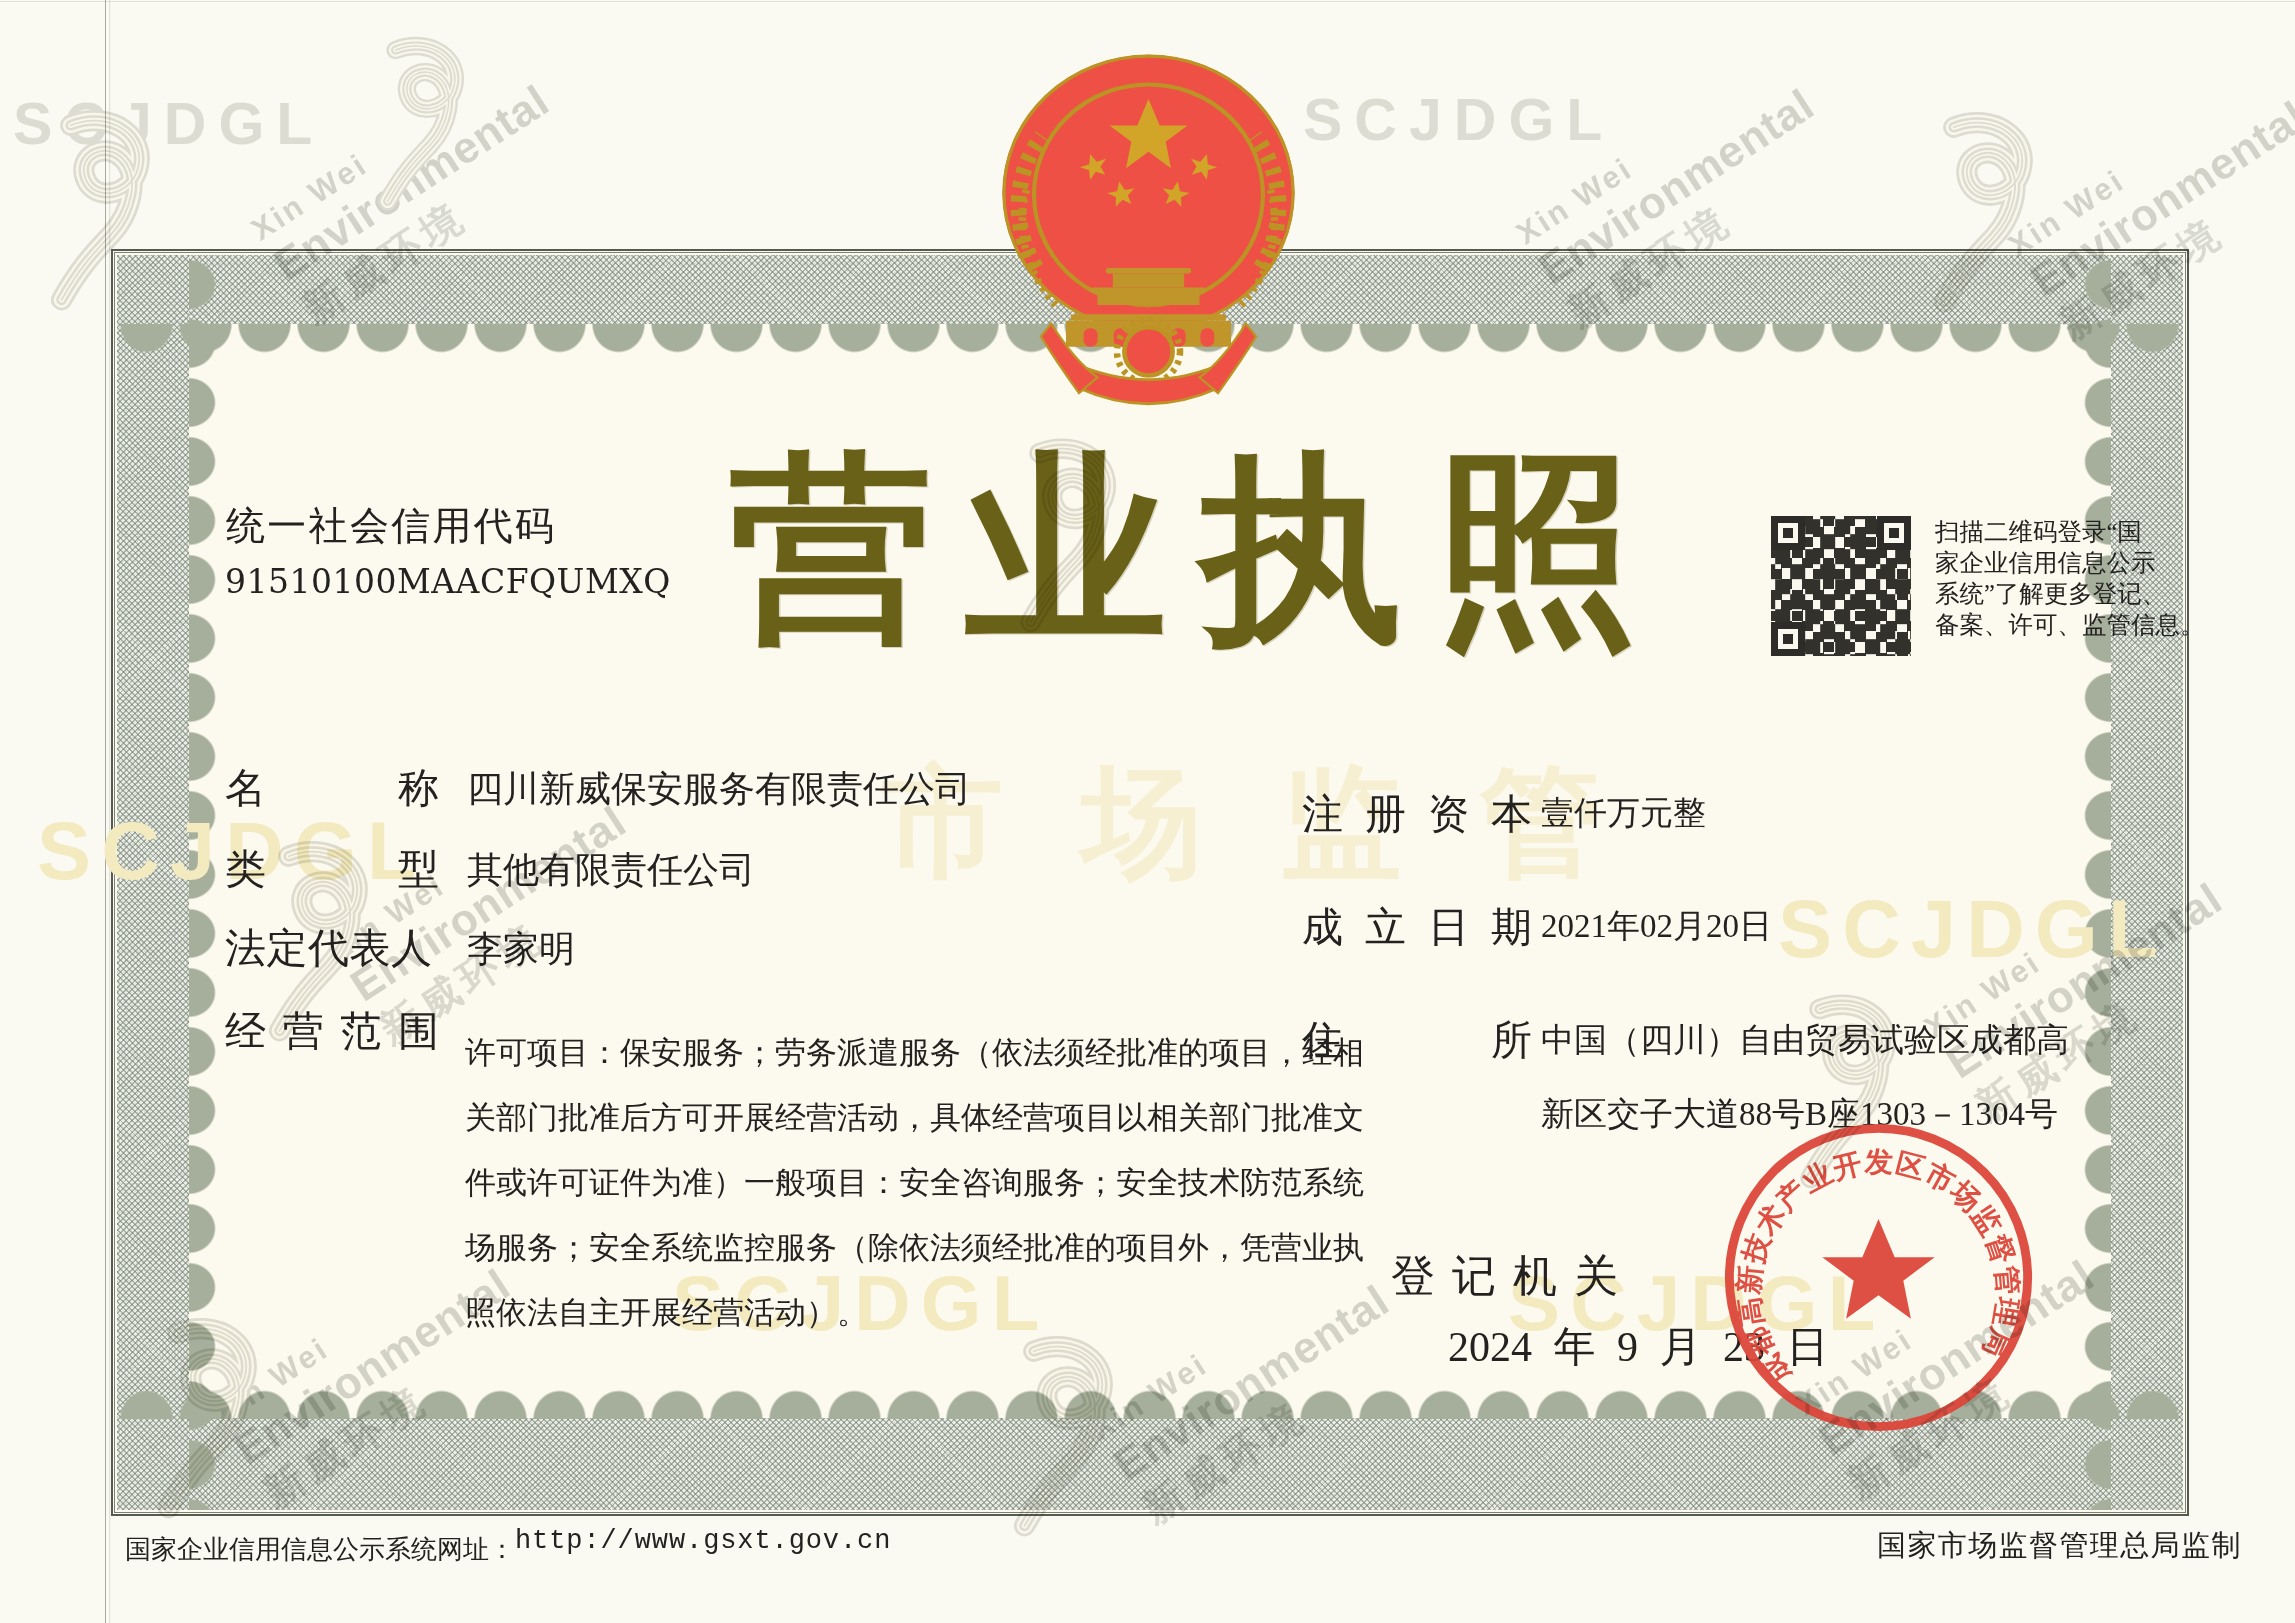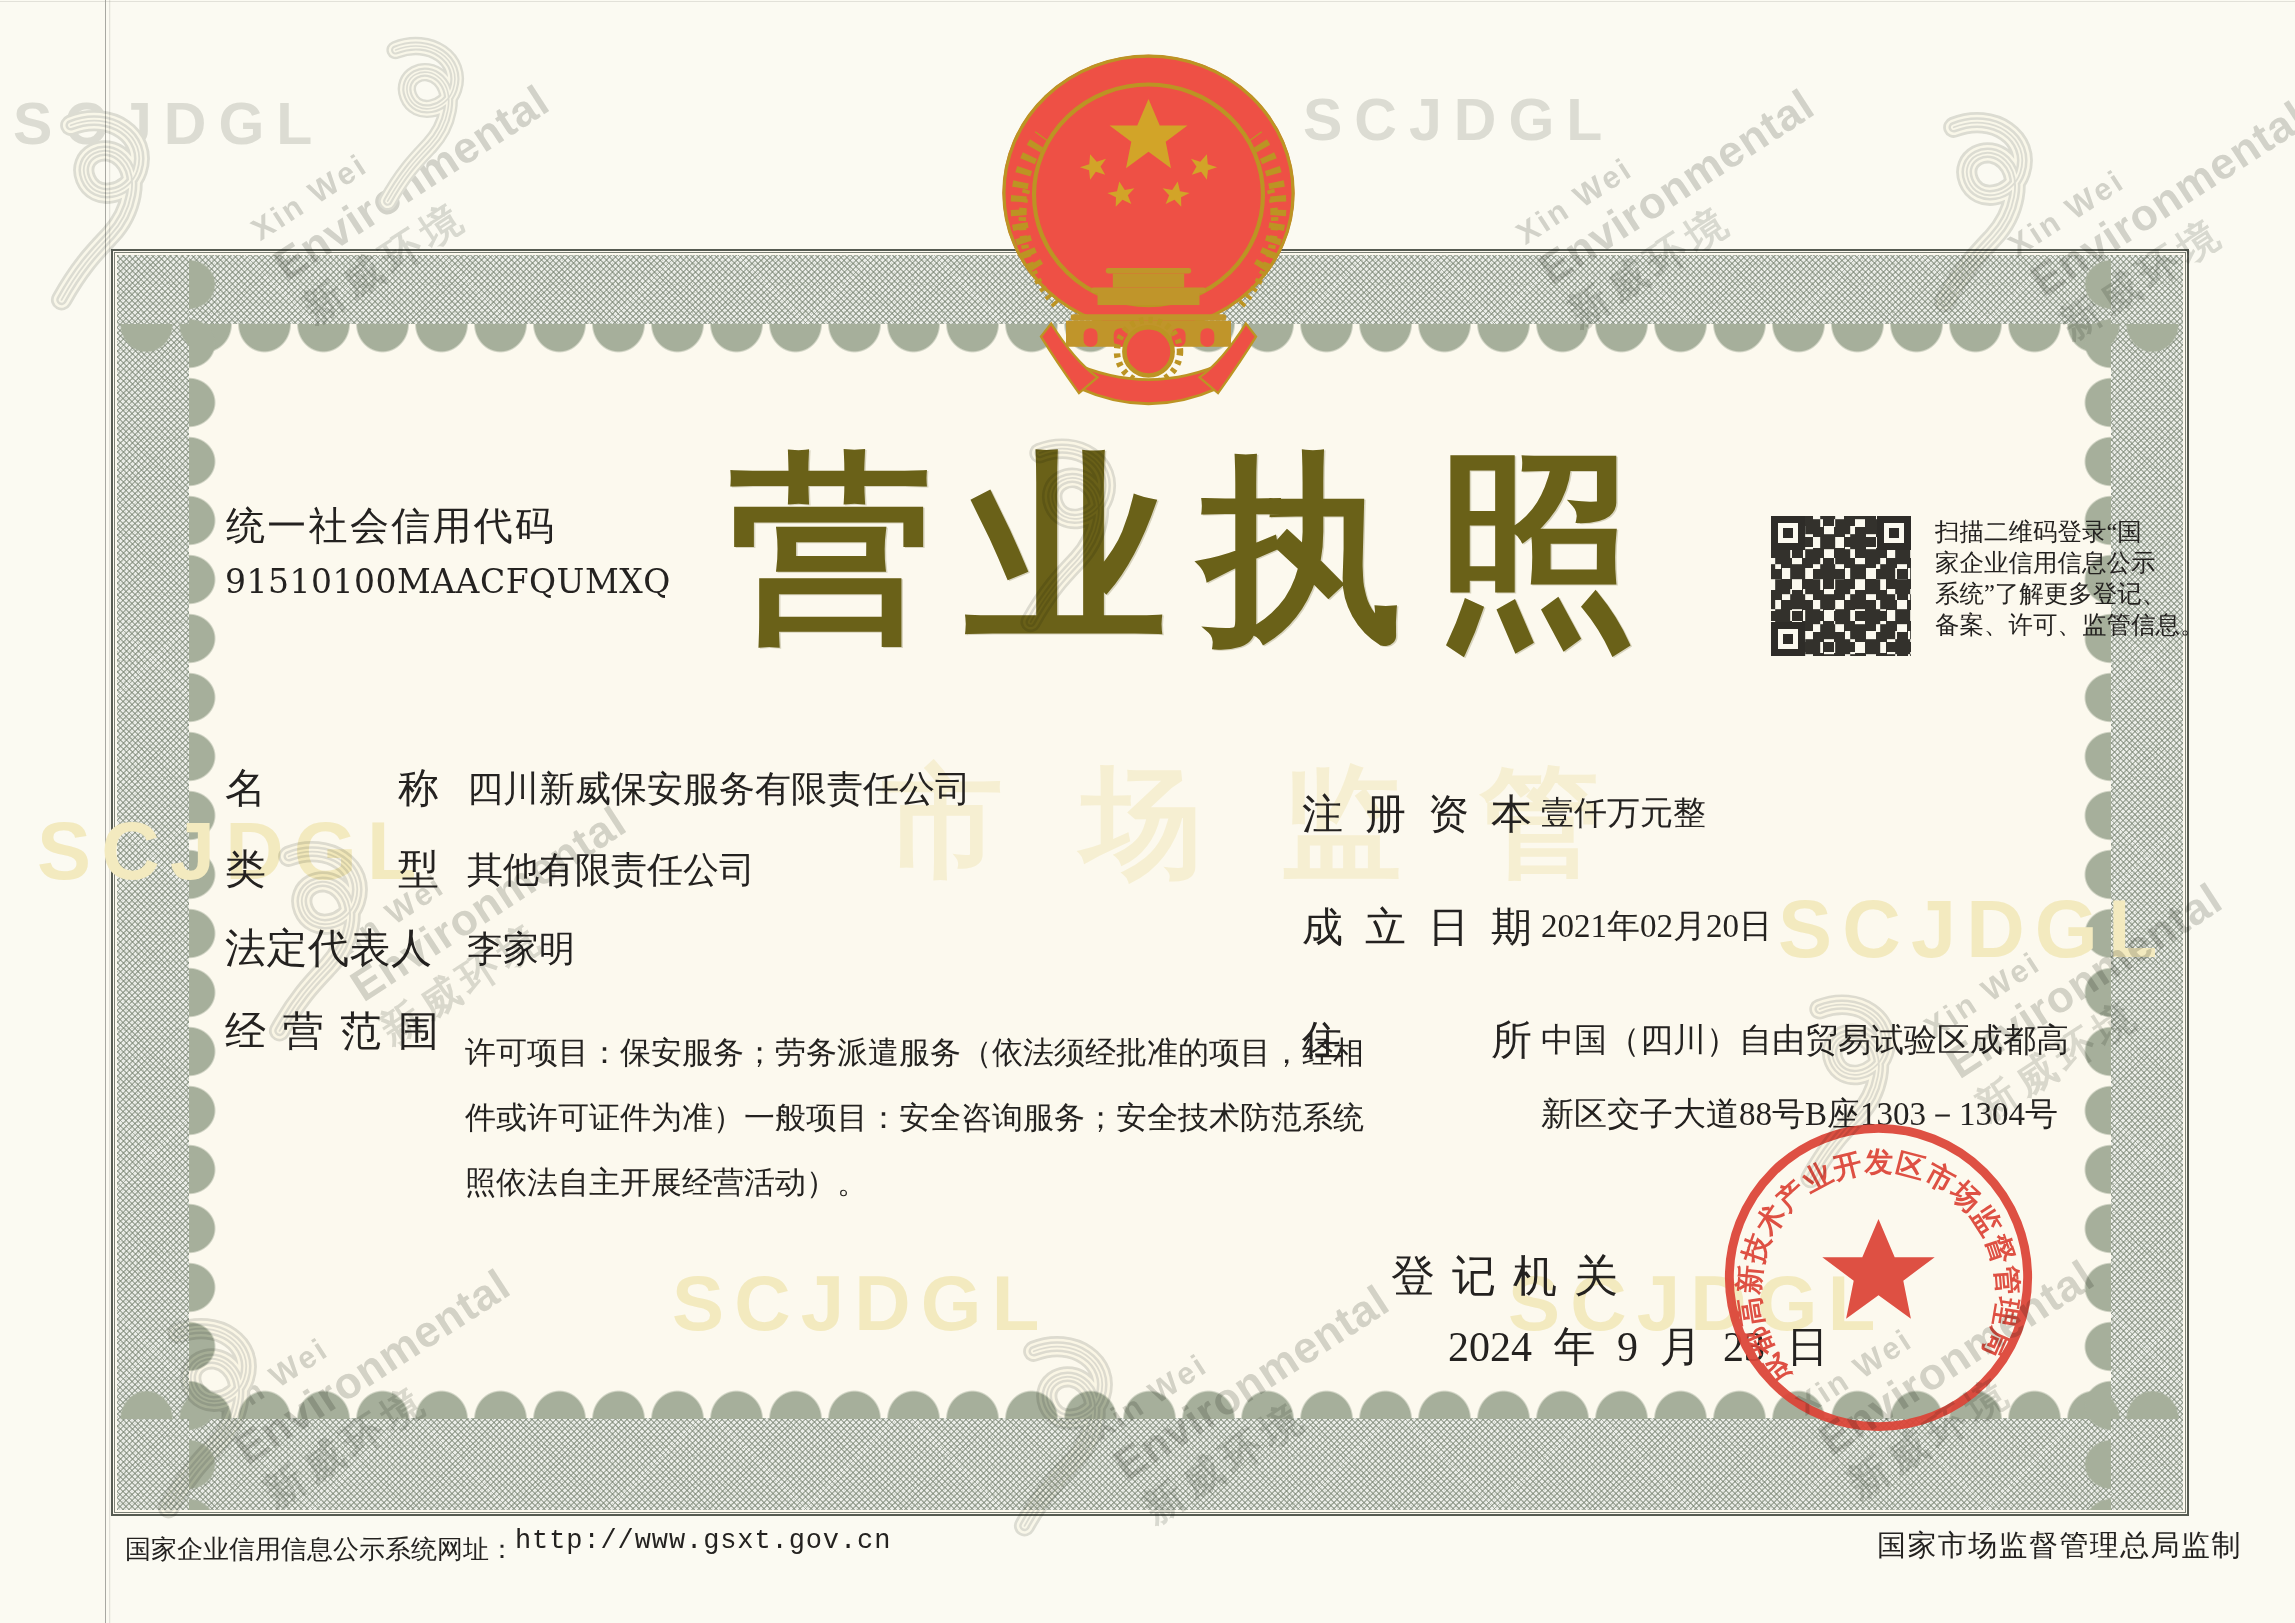--- a/index.html
+++ b/index.html
@@ -180,21 +180,23 @@
 <div class="val" style="left:467px;top:931px;">李家明</div>
 
 <div class="lbl" style="left:225px;top:1011px;width:214px;">
     <span>经</span>
     <span>营</span>
     <span>范</span>
     <span>围</span>
   </div>
 <div class="scope">
   <div>许可项目：保安服务；劳务派遣服务（依法须经批准的项目，经相</div>
+  <div>关部门批准后方可开展经营活动，具体经营项目以相关部门批准文</div>
   <div>件或许可证件为准）一般项目：安全咨询服务；安全技术防范系统</div>
+  <div>场服务；安全系统监控服务（除依法须经批准的项目外，凭营业执</div>
   <div>照依法自主开展经营活动）。</div>
 </div>
 
 <div class="lbl right-col" style="top:794px;">
     <span>注</span>
     <span>册</span>
     <span>资</span>
     <span>本</span>
   </div>
 <div class="val right-col" style="left:1541px;top:797px;">壹仟万元整</div>

